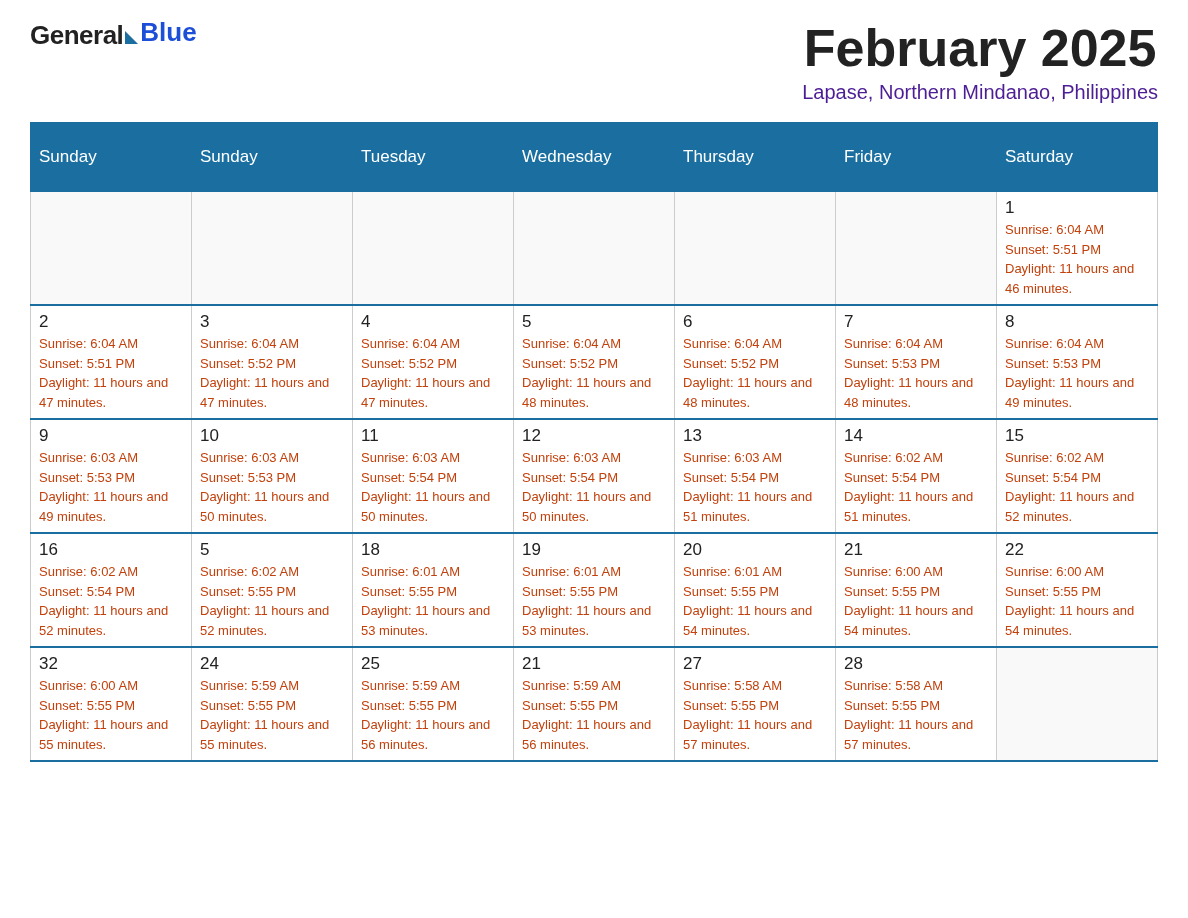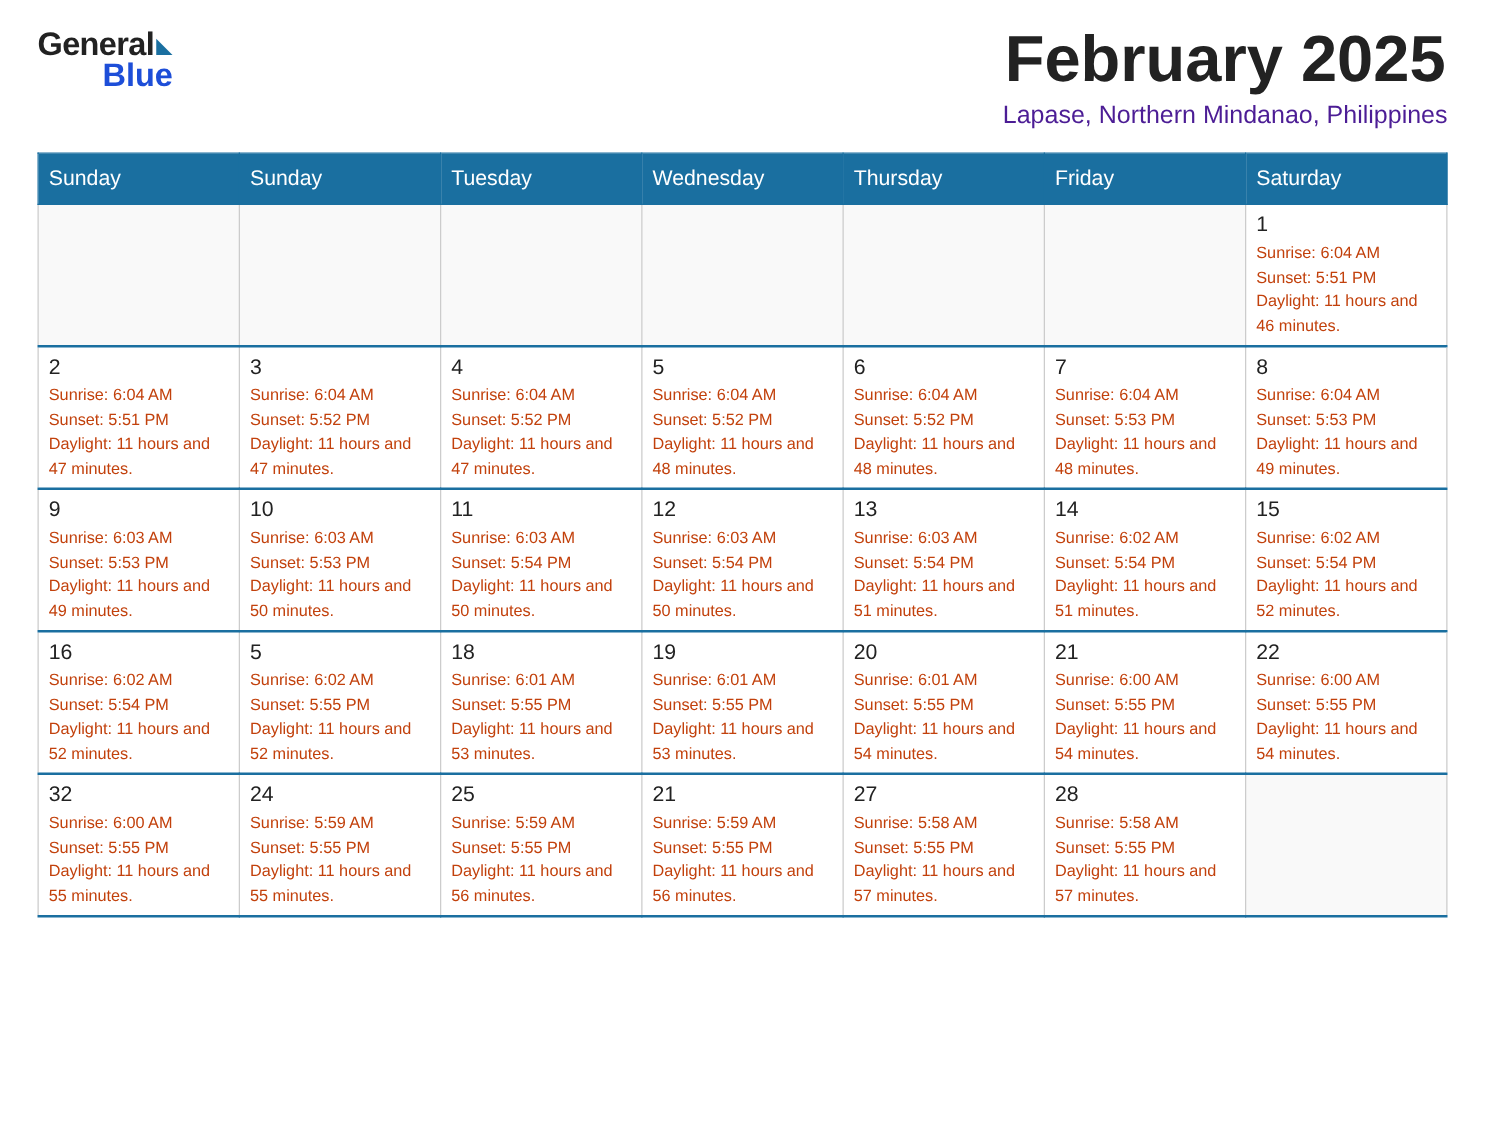--- a/index.html
+++ b/index.html
@@ -12,22 +12,22 @@
       padding: 20px 30px;
     }
     .header {
       display: flex;
       align-items: flex-start;
       justify-content: space-between;
       margin-bottom: 18px;
     }
     .logo {
       display: flex;
-      flex-direction: column;
-      align-items: flex-end;
+      flex-direction: row;
+      align-items: center;
     }
     .logo-top {
       display: flex;
       align-items: center;
     }
     .logo-general {
       font-size: 26px;
       font-weight: bold;
       color: #222;
       letter-spacing: -0.5px;
@@ -65,21 +65,21 @@
     }
     table {
       width: 100%;
       border-collapse: collapse;
     }
     thead tr th {
       background: #1a6fa0;
       color: #fff;
       font-size: 17px;
       font-weight: normal;
-      padding: 10px 8px;
+      padding: 24px 8px;
       text-align: left;
       border: 1px solid #1a6fa0;
     }
     tbody tr td {
       vertical-align: top;
       border: 1px solid #ccc;
       padding: 6px 8px;
       width: 14.28%;
       min-height: 100px;
       font-size: 13px;

